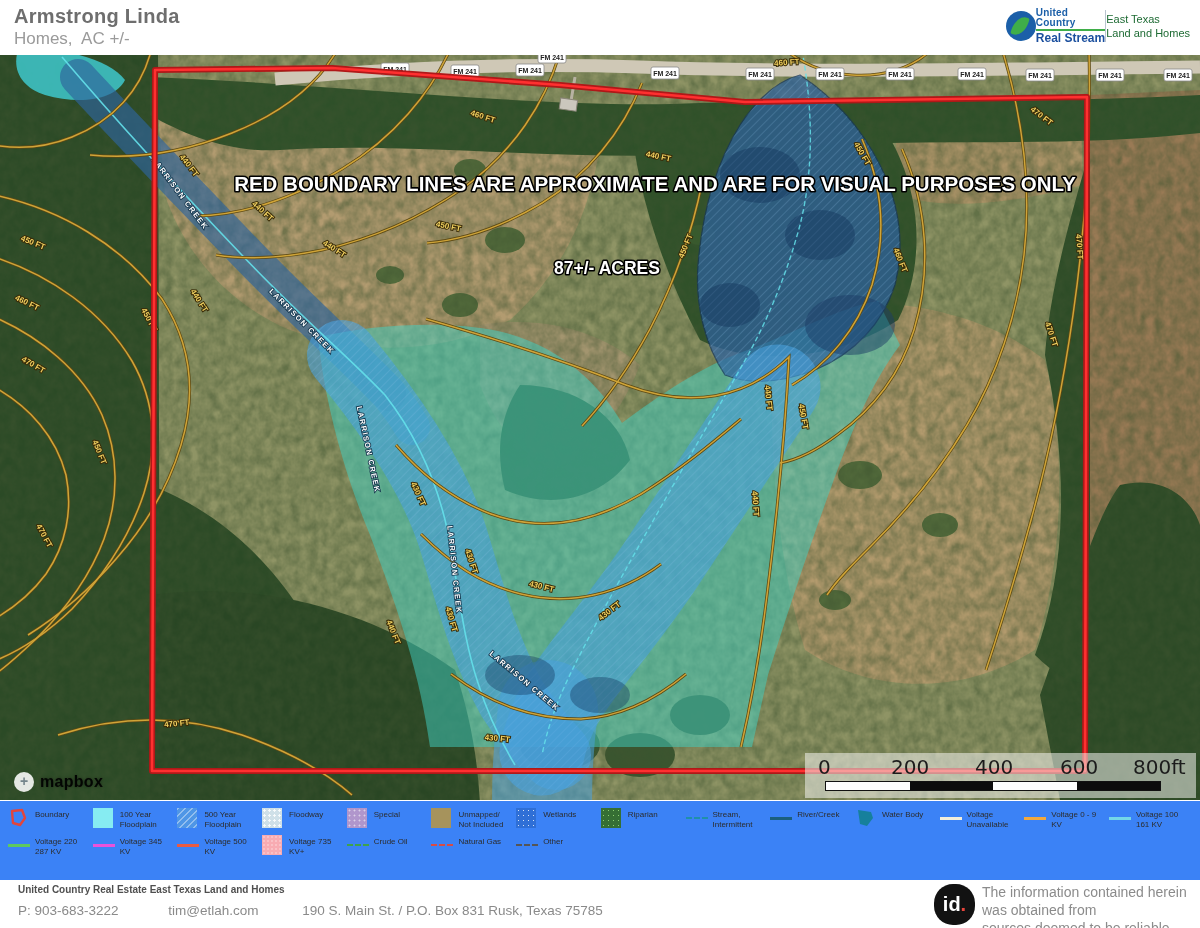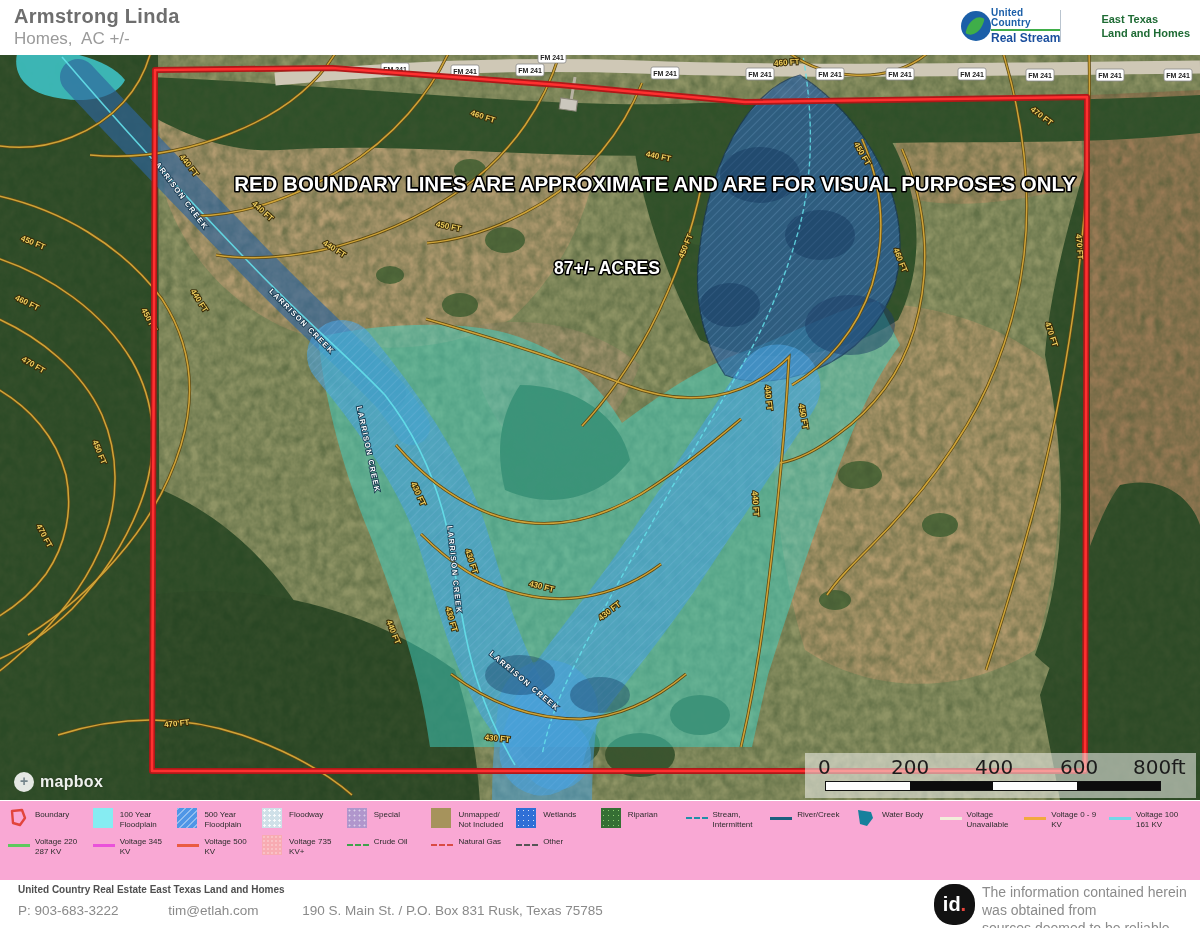--- a/index.html
+++ b/index.html
@@ -11,39 +11,39 @@
   .hdr-title { position:absolute; top:5px; left:14px; font-size:20px; font-weight:bold; color:#6e6e6e; letter-spacing:.3px; }
   .hdr-sub { position:absolute; top:29px; left:14px; font-size:17px; color:#9a9a9a; white-space:pre; }
   .brand { position:absolute; top:8px; right:10px; display:flex; align-items:center; gap:0; }
   .brand-icon { width:30px; height:30px; border-radius:50%; background:#1b5fa8; position:relative; flex:none; }
   .brand-icon::after { content:""; position:absolute; left:7px; top:5px; width:14px; height:20px; background:#3fae49; border-radius:80% 10% 80% 10%; transform:rotate(18deg); }
   .brand-uc { display:flex; flex-direction:column; line-height:1; }
   .brand-uc .t1 { font-size:10px; color:#1b5fa8; font-weight:bold; letter-spacing:.2px; }
   .brand-uc .t2 { font-size:12px; color:#1b4f9e; font-weight:bold; border-top:2px solid #3fae49; padding-top:1px; margin-top:1px; }
   .brand-div { width:1px; height:32px; background:#b9c4cf; }
   .brand-et { display:flex; flex-direction:column; line-height:1.3; }
-  .brand-et span { font-size:11px; font-weight:bold; color:#1e6b34;margin-left:40px; }
+  .brand-et span { font-size:11px; font-weight:normal; color:#1e6b34; }
 
   
   .map { position:absolute; top:55px; left:0; width:1200px; height:745px; overflow:hidden; background:#7e8a5d; }
   .map svg { display:block; }
 
   .mapbox-attrib { position:absolute; left:14px; bottom:8px; display:flex; align-items:center; gap:6px; opacity:.92; }
   .mb-circle { width:20px; height:20px; border-radius:50%; background:rgba(255,255,255,.95); position:relative; flex:none; }
   .mb-circle::after{ content:"+"; position:absolute; left:0; top:0; width:20px; height:20px; text-align:center; line-height:19px; color:#7b8a94; font-size:14px; font-weight:bold; }
-  .mb-word { color:#ffffff; font-size:16px; font-weight:bold; letter-spacing:.3px; text-shadow:0 0 3px rgba(0,0,0,.45);text-align:center; }
+  .mb-word { color:#000000; font-size:16px; font-weight:bold; letter-spacing:.3px; text-shadow:0 0 3px rgba(0,0,0,.45);text-align:center; }
 
   .scalebar { position:absolute; right:4px; bottom:2px; width:391px; height:45px; background:rgba(242,242,238,.55); }
   .scalebar .tick { position:absolute; top:2px; font-family:"DejaVu Sans", sans-serif; font-size:20px; color:#1c1c1c; }
   .sb-bar { position:absolute; left:20px; top:28px; width:336px; height:10px; border:1.6px solid #111; display:flex; }
   .sb-seg { flex:1; height:100%; }
   .sb-w { background:#fdfdfd; } .sb-b { background:#0c0c0c; }
 
   
-  .legend { position:absolute; top:801px; left:0; width:1200px; height:79px; background:#f9a8d4; padding:7px 0 0 8px; }
+  .legend { position:absolute; top:801px; left:0; width:1200px; height:79px; background:#3b82f6; padding:7px 0 0 8px; }
   .lrow { display:flex; margin-bottom:6px; }
   .li { width:84.7px; flex:none; display:flex; gap:5px; align-items:flex-start; }
   .swbox { width:22px; height:20px; flex:none; display:flex; align-items:center; }
   .sq { width:20px; height:20px; }
   .ln { width:22px; height:0; border-top:3px solid #999; }
   .ln.dash { border-top-style:dashed; border-top-width:2px; }
   .ll { font-size:8px; line-height:1.2; color:#2c2c2c; white-space:pre-line; padding-top:2px; }
   .sw-500yr { background-image:repeating-linear-gradient(135deg, rgba(255,255,255,.38) 0 1.5px, transparent 1.5px 5px); }
   .sw-floodway { background-image:radial-gradient(rgba(255,255,255,.9) 28%, transparent 32%); background-size:5px 5px; }
   .sw-special { background-image:radial-gradient(rgba(255,255,255,.55) 26%, transparent 30%); background-size:5px 5px; }

